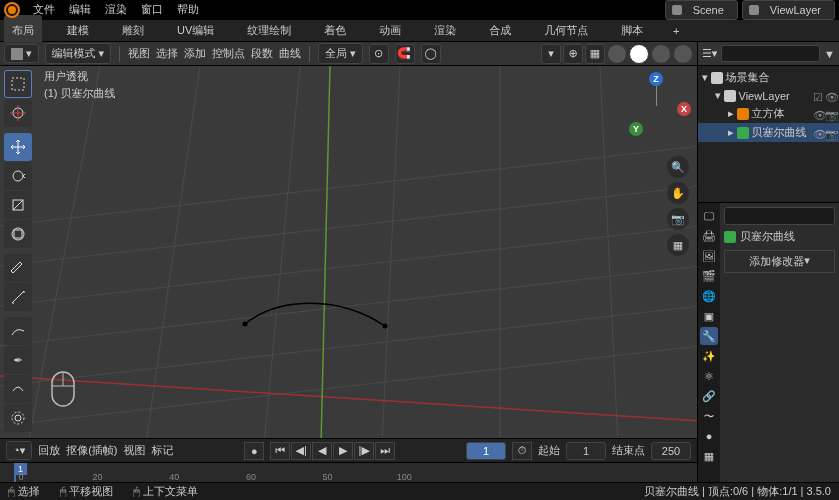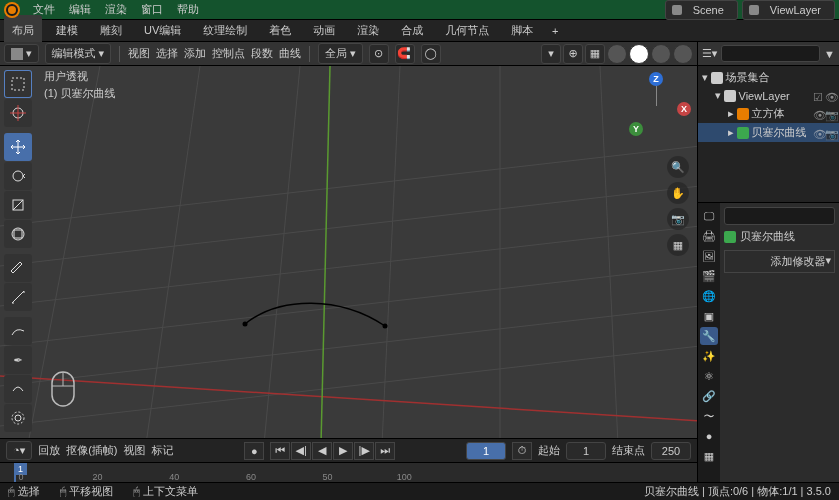--- a/index.html
+++ b/index.html
@@ -1,25 +1,25 @@
 <!DOCTYPE html>
 <html><head>
 <meta charset="utf-8">
 <style>
 *{margin:0;padding:0;box-sizing:border-box;font-family:sans-serif;font-size:11px;color:#ccc;user-select:none}
 body{background:#1b1b1b;width:839px;height:500px;overflow:hidden;position:relative}
-.top-menu{height:20px;background:#14532d;display:flex;align-items:center;padding:0 4px;border-bottom:1px solid #000}
+.top-menu{height:20px;background:#000000;display:flex;align-items:center;padding:0 4px;border-bottom:1px solid #000}
 .top-menu .logo{width:16px;height:16px;background:#e87d00;border-radius:50%;margin-right:6px;position:relative}
 .top-menu .logo::after{content:"";position:absolute;inset:2px;border:2px solid #1b1b1b;border-radius:50%}
 .top-menu span{padding:0 7px;cursor:pointer}
 .top-menu .right{margin-left:auto;display:flex;align-items:center;gap:4px}
 .top-menu .scene-pill{background:#2a2a2a;border:1px solid #444;padding:3px 6px;border-radius:3px;display:flex;align-items:center;gap:4px}
 .top-menu .scene-pill .sic{width:10px;height:10px;background:#888;border-radius:2px}
 .tabs{height:22px;background:#232323;display:flex;align-items:center;padding:0 4px;border-bottom:1px solid #000}
-.tabs .tab{padding:8px 8px;cursor:pointer;margin-right:6px}
+.tabs .tab{padding:8px 8px;cursor:pointer;margin-right:17px}
 .tabs .tab.active{background:#3a3a3a;border-radius:3px 3px 0 0}
 .tabs .plus{width:16px;height:16px;display:flex;align-items:center;justify-content:center;cursor:pointer}
 .main{display:flex;height:calc(100% - 20px - 22px - 18px)}
 .viewport-area{flex:1;display:flex;flex-direction:column;position:relative}
 .vp-header{height:24px;background:#333;display:flex;align-items:center;padding:0 4px;gap:6px;border-bottom:1px solid #000}
 .vp-header .dd{background:#2a2a2a;border:1px solid #444;padding:2px 6px;border-radius:3px;display:flex;align-items:center;gap:3px;cursor:pointer}
 .vp-header .sep{width:1px;height:16px;background:#555;margin:0 2px}
 .vp-header .right-icons{margin-left:auto;display:flex;gap:2px}
 .vp-header .ibtn{width:20px;height:20px;background:#2a2a2a;border:1px solid #444;border-radius:3px;display:flex;align-items:center;justify-content:center;cursor:pointer}
 .vp-header .circlebtn{width:20px;height:20px;border-radius:50%;background:#555;border:1px solid #333;cursor:pointer}
@@ -66,21 +66,21 @@
 .outliner .icn.curve{background:#3ca84e}
 .outliner .row .vis{margin-left:auto;display:flex;gap:2px}
 .outliner .row .vis .v{width:10px;height:10px;opacity:.6}
 .properties{flex:1;display:flex;border-top:1px solid #000}
 .prop-tabs{width:22px;background:#1b1b1b;display:flex;flex-direction:column;align-items:center;padding-top:4px;gap:2px}
 .prop-tabs .pt{width:18px;height:18px;display:flex;align-items:center;justify-content:center;cursor:pointer;border-radius:3px}
 .prop-tabs .pt.active{background:#3a5a8a}
 .prop-content{flex:1;background:#2c2c2c;padding:4px}
 .prop-content .breadcrumb{display:flex;align-items:center;gap:4px;font-size:10px;margin-bottom:6px}
 .prop-content .breadcrumb .icn{width:12px;height:12px;background:#3ca84e;border-radius:2px}
-.prop-content .add-mod{font-size:10px;padding:3px;border:1px solid #444;border-radius:0;cursor:pointer;display:flex;justify-content:flex-end}
+.prop-content .add-mod{font-size:10px;padding:3px;border:1px solid #444;border-radius:0;cursor:pointer;display:flex;justify-content:center}
 .status-bar{position:absolute;bottom:0;left:0;right:0;height:18px;background:#1b1b1b;display:flex;align-items:center;padding:0 8px;gap:20px;font-size:10px;color:#888;border-top:1px solid #000}
 .status-bar .r{margin-left:auto}
 svg{display:block}
 .grid-lines{position:absolute;inset:0}
 </style>
 </head>
 <body>
 
 <div class="top-menu">
   <div class="logo"></div>

